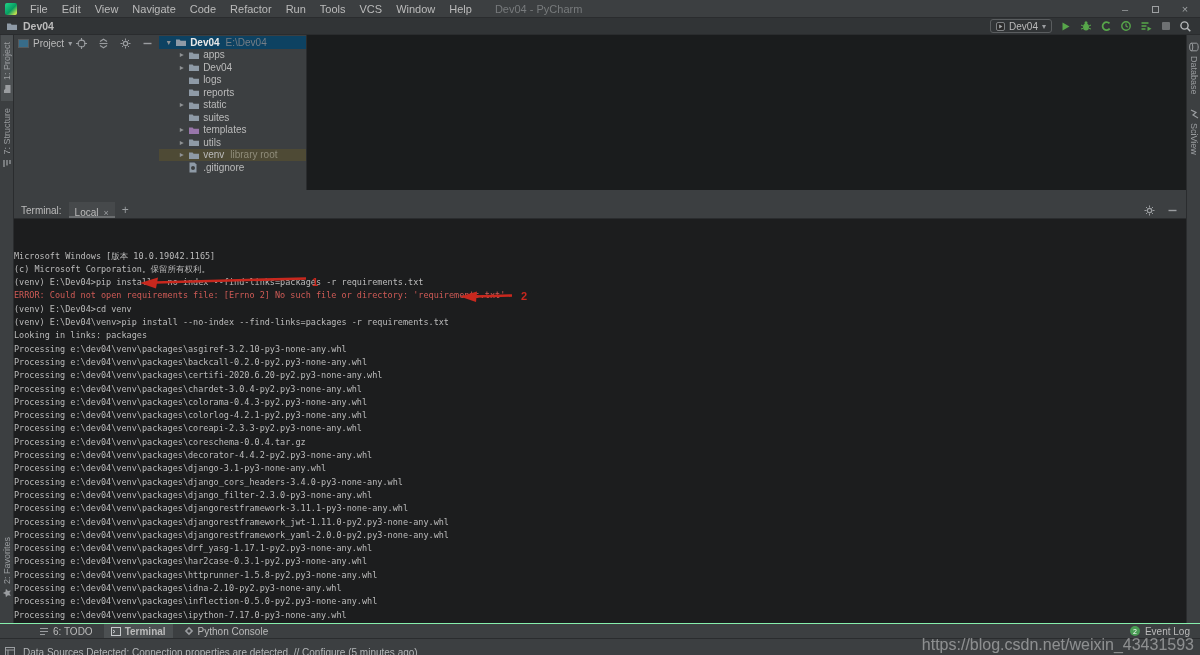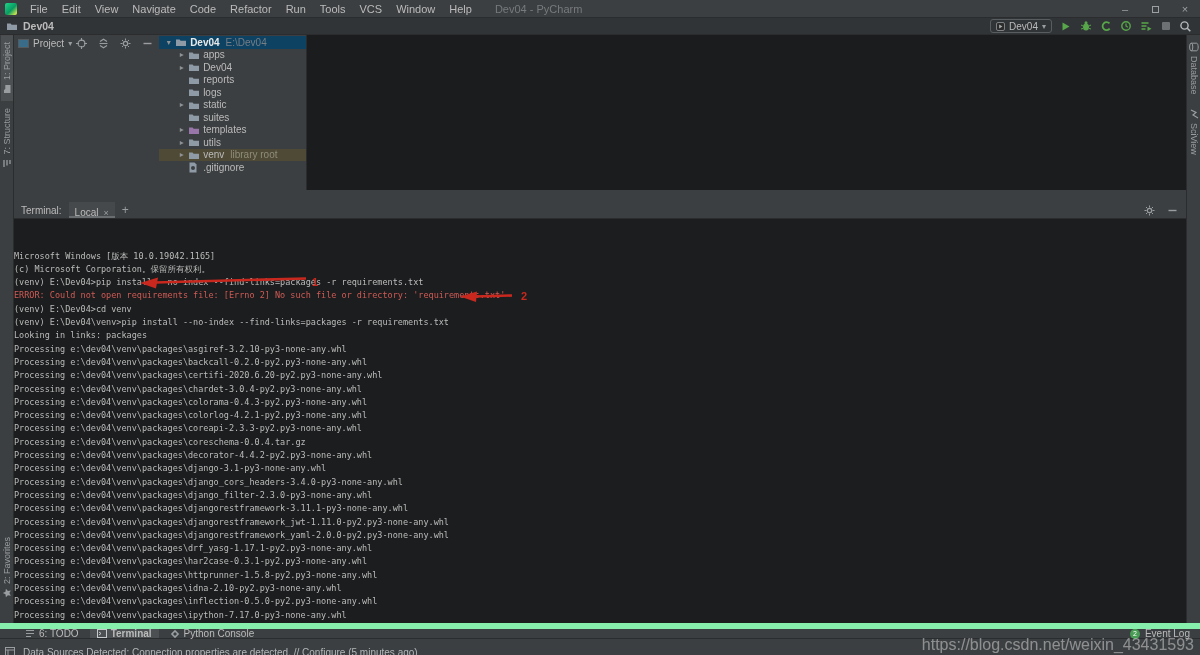--- a/index.html
+++ b/index.html
@@ -76,22 +76,22 @@
               color:#BCBCBC; padding-top:4px; white-space:pre; }
   .tline{ height:13.3px; }
   .tline.err{ color:var(--error-red,#CF5B56); }
   .annot{ position:absolute; left:0; top:0; pointer-events:none; }
   .annot text{ font-family:"Liberation Sans",sans-serif; font-size:11px; font-weight:bold;
                fill:var(--annotation-red,#C8281E); }
   .annot line{ stroke:var(--annotation-red,#C8281E); stroke-width:2.6; }
   .annot polygon{ fill:var(--annotation-red,#C8281E); }
 
   
-  .twbar{ height:15px; background:#3C3F41; border-top:6px solid #86efac;
-          display:flex; font-size:10px; padding-left:18px; gap:4px; }
+  .twbar{ height:15px; background:#3C3F41; border-top:1px solid #86efac;
+          display:flex; font-size:10px; padding-left:32px; gap:4px; }
   .tw-btn{ display:flex; align-items:center; gap:4px; padding:0 7px; height:100%; color:#BBBBBB; }
   .tw-btn.active{ background:#4C5052; font-weight:bold; }
   .tw-right{ margin-left:auto; display:flex; align-items:center; gap:5px; padding-right:10px; }
   .evt-badge{ width:10px; height:10px; border-radius:50%; background:var(--accent-green,#499C54);
               color:#fff; font-size:7px; display:flex; align-items:center; justify-content:center; }
   .statusbar{ height:27px; background:#3C3F41; border-top:1px solid #2A2C2E;
               display:flex; align-items:center; gap:8px; padding:0 8px 0 5px; font-size:10px; color:#B4B7B9; }
   .watermark{ position:absolute; right:6px; bottom:1px; font-size:16px; color:rgba(255,255,255,0.42);
               pointer-events:none; z-index:9; }
 
@@ -266,30 +266,30 @@
                 </span>
                 <span class="tlabel">Dev04</span>
               </div>
               <div class="tree-row" style="padding-left: 16px;">
                 <span class="chev"></span>
                 <span class="titem-icon">
                   <svg width="12" height="10">
                     <path d="M1 2.5h3.6l1 1.3H11V9H1z" fill="#8E9AA6"></path>
                   </svg>
                 </span>
+                <span class="tlabel">logs</span>
+              </div>
+              <div class="tree-row" style="padding-left: 16px;">
+                <span class="chev"></span>
+                <span class="titem-icon">
+                  <svg width="12" height="10">
+                    <path d="M1 2.5h3.6l1 1.3H11V9H1z" fill="#8E9AA6"></path>
+                  </svg>
+                </span>
                 <span class="tlabel">reports</span>
-              </div>
-              <div class="tree-row" style="padding-left: 16px;">
-                <span class="chev"></span>
-                <span class="titem-icon">
-                  <svg width="12" height="10">
-                    <path d="M1 2.5h3.6l1 1.3H11V9H1z" fill="#8E9AA6"></path>
-                  </svg>
-                </span>
-                <span class="tlabel">logs</span>
               </div>
               <div class="tree-row" style="padding-left: 16px;">
                 <span class="chev">▸</span>
                 <span class="titem-icon">
                   <svg width="12" height="10">
                     <path d="M1 2.5h3.6l1 1.3H11V9H1z" fill="#8E9AA6"></path>
                   </svg>
                 </span>
                 <span class="tlabel">static</span>
               </div>

